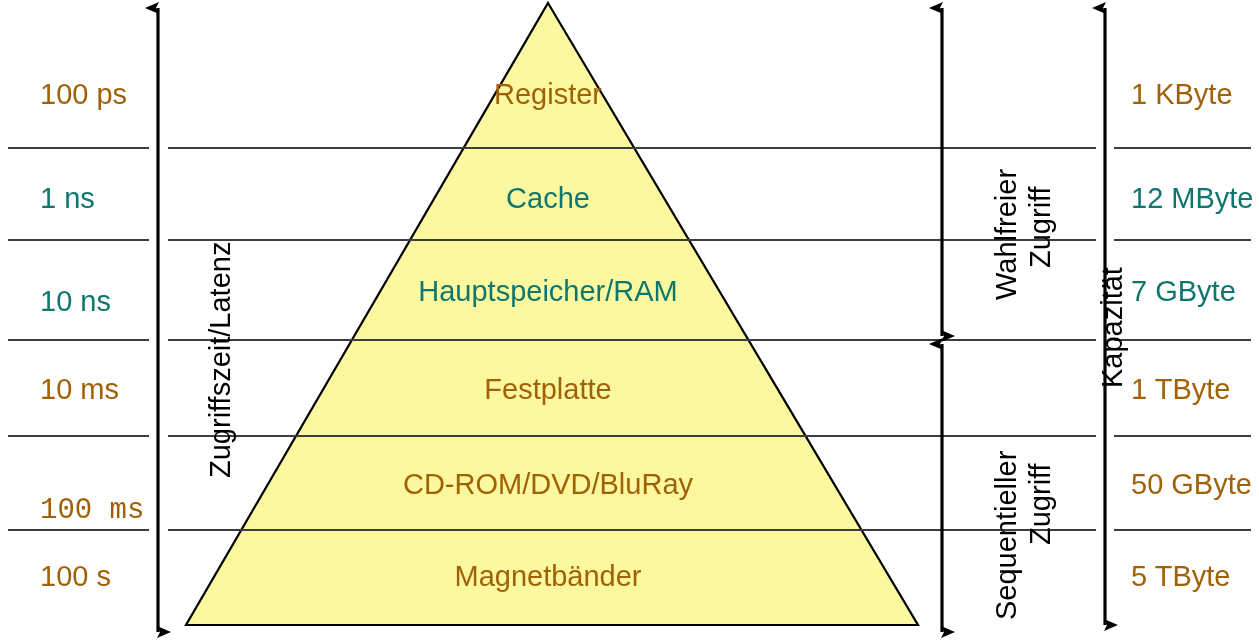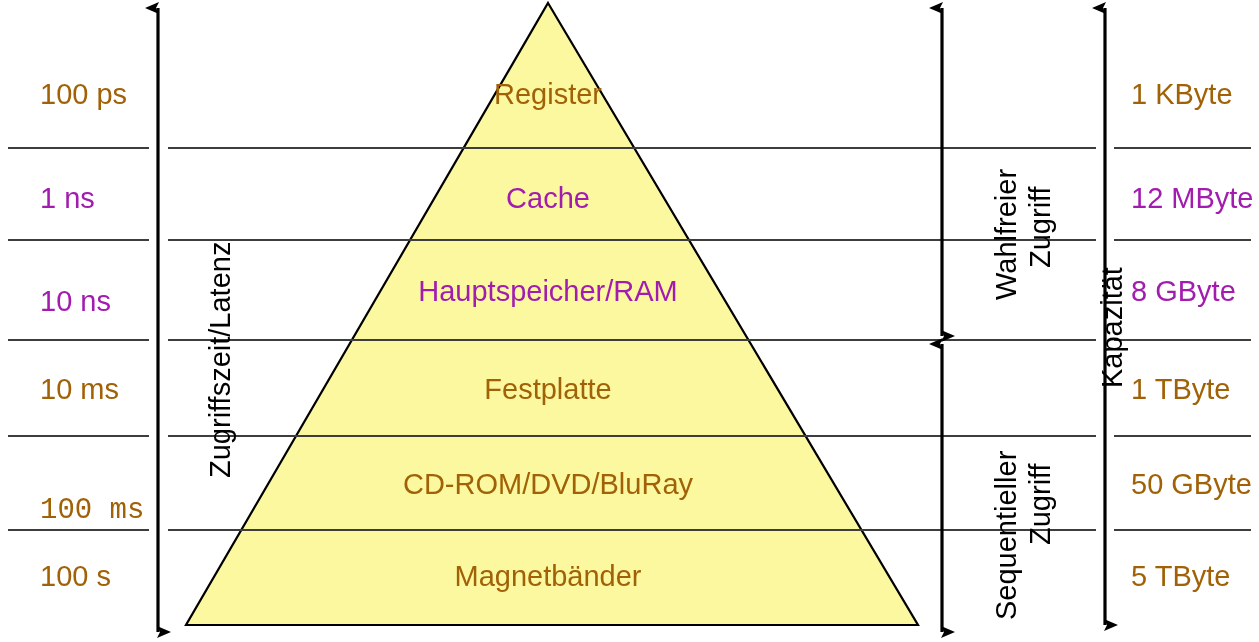--- a/index.html
+++ b/index.html
@@ -13,21 +13,21 @@
   #svgroot{position:absolute;left:0;top:0;width:1259px;height:642px;}
 
   .lbl{
     position:absolute;
     white-space:nowrap;
     font-family:"Liberation Sans", sans-serif;
     font-size:29px;
     color:#a16207;
     line-height:1;
   }
-  .lbl.blue{color:#a21caf;}
+  .lbl.blue{color:#0f766e;}
 
   
   .time-lbl{left:40px;}
 
   
   .cap-lbl{left:1113px;margin-left:18px;}
 
   
   .tier-lbl{
     left:0;width:1096px;text-align:center;
@@ -102,21 +102,21 @@
 
   <div class="lbl tier-lbl" style="top:80px;">Register</div>
   <div class="lbl tier-lbl blue" style="top:184px;">Cache</div>
   <div class="lbl tier-lbl blue" style="top:277px;">Hauptspeicher/RAM</div>
   <div class="lbl tier-lbl" style="top:375px;">Festplatte</div>
   <div class="lbl tier-lbl" style="top:470px;">CD-ROM/DVD/BluRay</div>
   <div class="lbl tier-lbl" style="top:562px;">Magnetbänder</div>
 
   <div class="lbl cap-lbl" style="top:80px;">1 KByte</div>
   <div class="lbl cap-lbl blue" style="top:184px;">12 MByte</div>
-  <div class="lbl cap-lbl blue" style="top:277px;">8 GByte</div>
+  <div class="lbl cap-lbl blue" style="top:277px;">7 GByte</div>
   <div class="lbl cap-lbl" style="top:375px;">1 TByte</div>
   <div class="lbl cap-lbl" style="top:470px;">50 GByte</div>
   <div class="lbl cap-lbl" style="top:562px;">5 TByte</div>
 
   <div class="vlbl" style="left:206px;top:478px;">Zugriffszeit/Latenz</div>
 
   <div class="vlbl" style="left:992px;top:300px;">Wahlfreier</div>
   <div class="vlbl" style="left:1026px;top:268px;">Zugriff</div>
 
   <div class="vlbl" style="left:992px;top:620px;">Sequentieller</div>

